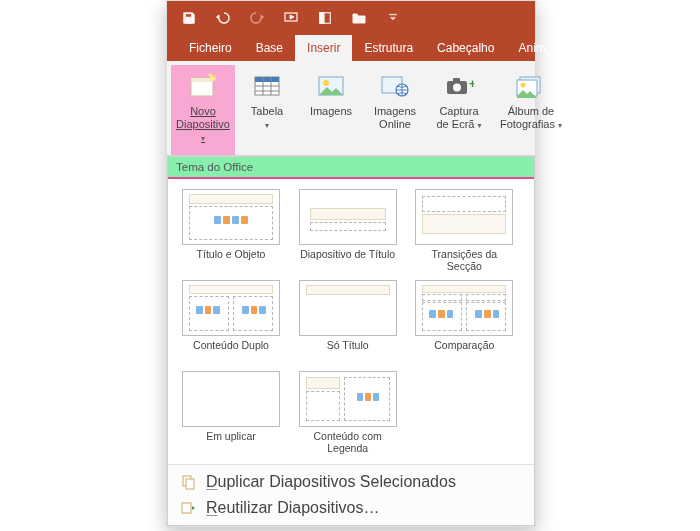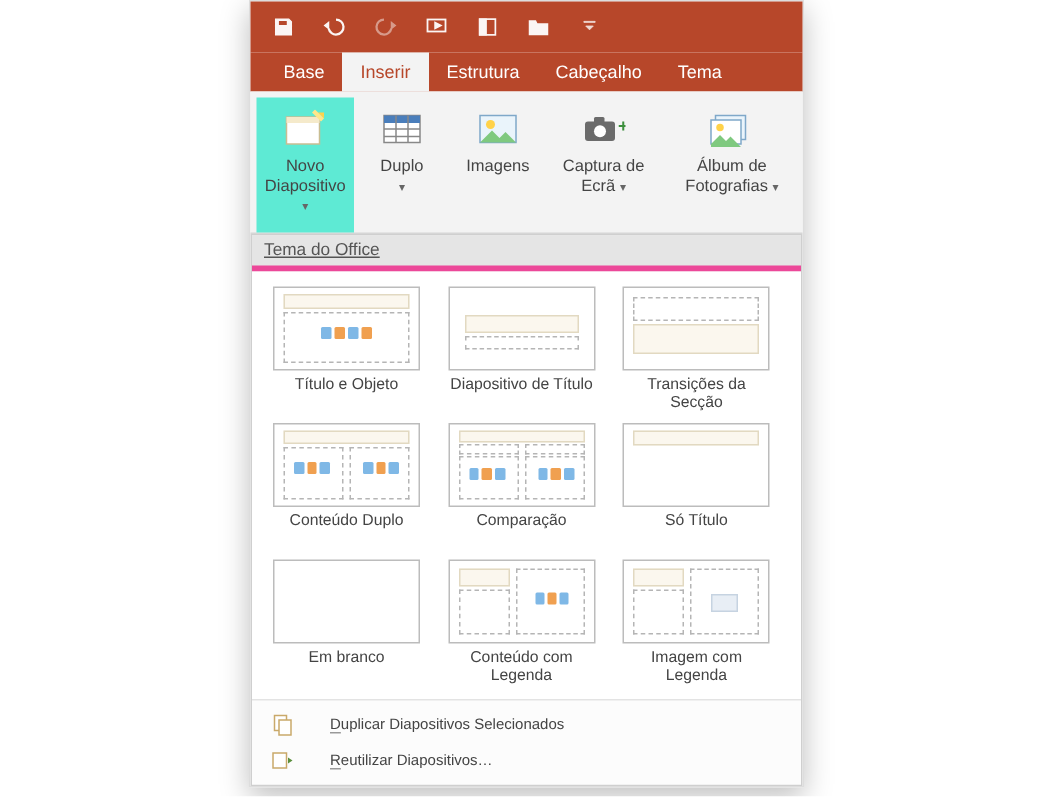--- a/index.html
+++ b/index.html
@@ -84,21 +84,22 @@
     flex-direction: column;
     align-items: center;
     justify-content: flex-start;
     padding: 6px 8px 4px 8px;
     font-size: 11px;
     color: #444;
     text-align: center;
     min-width: 48px;
   }
   .rgroup.sel {
-    background: #5eead4;
+    background: #f9a8d4;
+    text-decoration: underline;
   }
   .rgroup .icon {
     width: 32px;
     height: 32px;
     display: flex;
     align-items: center;
     justify-content: center;
   }
   .rgroup .labelarea {
     line-height: 13px;
@@ -111,26 +112,25 @@
 
   
   .gallery {
     border: 1px solid #cfcfcf;
     background: #fff;
     margin-top: 0;
     display: flex;
     flex-direction: column;
   }
   .gallery .gtitle {
-    background: #e5e5e5;
-    border-bottom: 4px solid #ec4899;
+    background: #86efac;
+    border-bottom: 2px solid #ec4899;
     padding: 4px 8px;
     font-size: 11.5px;
     color: #555;
-    text-decoration: underline;
   }
   .grid {
     display: grid;
     grid-template-columns: repeat(3, 1fr);
     gap: 8px 12px;
     padding: 10px 14px 10px 14px;
     background: #fff;
   }
   .cell {
     display: flex;
@@ -177,23 +177,23 @@
 
   
   .footermenu {
     border-top: 1px solid #e3e3e3;
     background: #fcfcfc;
     padding: 4px 0;
   }
   .fitem {
     display: flex;
     align-items: center;
-    gap: 24px;
+    gap: 10px;
     padding: 4px 12px;
-    font-size: 10px;
+    font-size: 16px;
     color: #444;
     cursor: pointer;
   }
   .ficon {
     width: 16px;
     height: 16px;
     display: inline-block;
   }
   .u { text-decoration: underline; text-decoration-color: #999; text-underline-offset: 2px; }
 </style>
@@ -239,25 +239,26 @@
           </svg>
       </span>
       <span class="iconbtn" style="opacity:.8">
         <svg viewBox="0 0 16 16" width="10" height="10">
             <path fill="#fff" d="M2 2h12v1H2zM4 7l4 4 4-4z"></path>
           </svg>
       </span>
     </div>
 
     <div class="tabs">
+      <div class="tab">Ficheiro</div>
       <div class="tab">Base</div>
       <div class="tab active">Inserir</div>
       <div class="tab">Estrutura</div>
       <div class="tab">Cabeçalho</div>
-      <div class="tab">Tema</div>
+      <div class="tab">Anim</div>
     </div>
 
     <div class="ribbon">
 
       <div class="rgroup sel" style="width:70px">
         <div class="icon">
           <svg width="30" height="28" viewBox="0 0 30 28">
             <rect x="3" y="5" width="22" height="18" fill="#fff" stroke="#c9bd92" stroke-width="1"></rect>
             <rect x="3" y="5" width="22" height="4" fill="#f5eacb"></rect>
             <polygon points="24,2 28,2 28,6 24,2" fill="#ffd24a"></polygon>
@@ -271,36 +272,48 @@
 
       <div class="rgroup">
         <div class="icon">
           <svg width="28" height="28" viewBox="0 0 28 28">
             <rect x="2" y="4" width="24" height="18" fill="#fff" stroke="#888"></rect>
             <rect x="2" y="4" width="24" height="5" fill="#4a7ebb"></rect>
             <path stroke="#888" d="M2 13h24M2 18h24M10 4v18M18 4v18"></path>
           </svg>
         </div>
         <div class="labelarea">
-          <span>Duplo</span><br>
+          <span>Tabela</span><br>
           <span class="caret">▾</span>
         </div>
       </div>
 
       <div class="rgroup">
         <div class="icon">
           <svg width="30" height="26" viewBox="0 0 30 26">
             <rect x="3" y="3" width="24" height="18" fill="#eaf4fb" stroke="#7fa8c9"></rect>
             <circle cx="10" cy="9" r="3" fill="#ffd24a"></circle>
             <path d="M3 21 l8-8 5 5 4-4 7 7 v0 H3z" fill="#7fc97f"></path>
           </svg>
         </div>
         <div class="labelarea">Imagens</div>
       </div>
 
+      <div class="rgroup">
+        <div class="icon">
+          <svg width="30" height="26" viewBox="0 0 30 26">
+            <rect x="2" y="3" width="20" height="16" fill="#eaf4fb" stroke="#7fa8c9"></rect>
+            <circle cx="22" cy="16" r="6" fill="#fff" stroke="#4a7ebb" stroke-width="1.2"></circle>
+            <path stroke="#4a7ebb" stroke-width="1" fill="none" d="M16 16h12M22 10v12M17 12a10 10 0 0 0 10 0M17 20a10 10 0 0 1 10 0"></path>
+          </svg>
+        </div>
+        <div class="labelarea">
+          <span>Imagens Online</span>
+        </div>
+      </div>
 
       <div class="rgroup">
         <div class="icon">
           <svg width="30" height="26" viewBox="0 0 30 26">
             <rect x="3" y="7" width="20" height="13" rx="2" fill="#6b6b6b"></rect>
             <rect x="9" y="4" width="7" height="4" rx="1" fill="#6b6b6b"></rect>
             <circle cx="13" cy="13.5" r="4" fill="#fff"></circle>
             <text x="25" y="14" font-size="12" fill="#3c8f3c" font-weight="bold">+</text>
           </svg>
         </div>
@@ -369,20 +382,27 @@
                 <span class="o"></span>
                 <span></span>
               </div>
             <div class="cico" style="right:12px;top:24px;width:26px;height:10px">
                 <span></span>
                 <span class="o"></span>
                 <span></span>
               </div>
           </div>
           <div class="tl">Conteúdo Duplo</div>
+        </div>
+
+        <div class="cell">
+          <div class="thumb">
+            <div class="ph eq" style="left:6px;top:4px;right:6px;height:8px"></div>
+          </div>
+          <div class="tl">Só Título</div>
         </div>
 
         <div class="cell">
           <div class="thumb">
             <div class="ph eq" style="left:6px;top:4px;right:6px;height:6px"></div>
             <div class="ph" style="left:6px;top:13px;width:38px;height:5px"></div>
             <div class="ph" style="right:6px;top:13px;width:38px;height:5px"></div>
             <div class="ph" style="left:6px;top:21px;width:38px;bottom:4px"></div>
             <div class="ph" style="right:6px;top:21px;width:38px;bottom:4px"></div>
             <div class="cico" style="left:12px;top:28px;width:26px;height:10px">
@@ -393,54 +413,38 @@
             <div class="cico" style="right:12px;top:28px;width:26px;height:10px">
                 <span></span>
                 <span class="o"></span>
                 <span></span>
               </div>
           </div>
           <div class="tl">Comparação</div>
         </div>
 
         <div class="cell">
-          <div class="thumb">
-            <div class="ph eq" style="left:6px;top:4px;right:6px;height:8px"></div>
-          </div>
-          <div class="tl">Só Título</div>
-        </div>
-
-        <div class="cell">
           <div class="thumb"></div>
-          <div class="tl">Em branco</div>
+          <div class="tl">Em uplicar</div>
         </div>
 
         <div class="cell">
           <div class="thumb">
             <div class="ph eq" style="left:6px;top:5px;width:32px;height:10px"></div>
             <div class="ph" style="left:6px;top:19px;width:32px;bottom:5px"></div>
             <div class="ph" style="right:6px;top:5px;width:44px;bottom:5px"></div>
             <div class="cico" style="right:16px;top:20px;width:24px;height:10px">
                 <span></span>
                 <span class="o"></span>
                 <span></span>
               </div>
           </div>
           <div class="tl">Conteúdo com Legenda</div>
         </div>
 
-        <div class="cell">
-          <div class="thumb">
-            <div class="ph eq" style="left:6px;top:5px;width:32px;height:10px"></div>
-            <div class="ph" style="left:6px;top:19px;width:32px;bottom:5px"></div>
-            <div class="ph" style="right:6px;top:5px;width:44px;bottom:5px"></div>
-            <div style="position:absolute;right:20px;top:22px;width:16px;height:10px;background:#e8eef5;border:1px solid #c6d3e1"></div>
-          </div>
-          <div class="tl">Imagem com Legenda</div>
-        </div>
 
       </div>
 
       <div class="footermenu">
         <div class="fitem">
           <span class="ficon">
             <svg width="16" height="16" viewBox="0 0 16 16">
                 <rect x="3" y="2" width="8" height="10" fill="#fff" stroke="#c9a96a"></rect>
                 <rect x="6" y="5" width="8" height="10" fill="#fff" stroke="#c9a96a"></rect>
               </svg>

